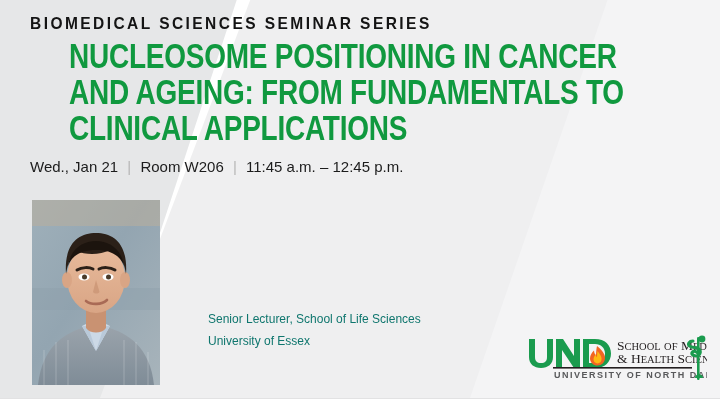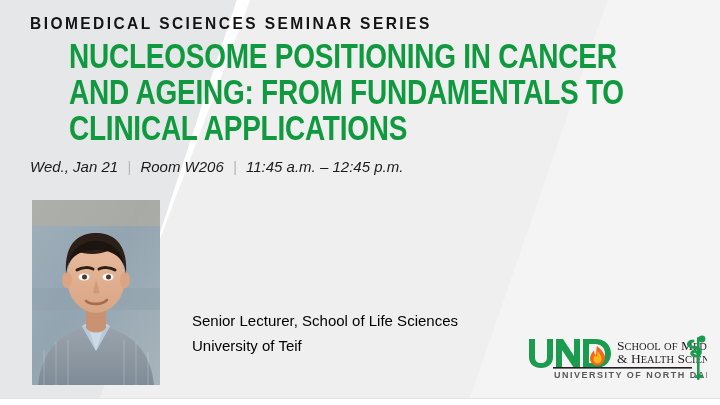--- a/index.html
+++ b/index.html
@@ -99,21 +99,20 @@
     margin-bottom: 1px;
   }
 
   .details {
     position: absolute;
     left: 22px;
     top: 158px;
     font-size: 15px;
     color: #1c1c1c;
     white-space: nowrap;
-    font-style: italic;
   }
   .details .sep {
     color: #b7b7b7;
     padding: 0 5px;
   }
 
   
   .photo {
     position: absolute;
     left: 24px;
@@ -134,24 +133,25 @@
     z-index: 6;
   }
   .speaker-name {
     font-size: 15.5px;
     font-weight: 700;
     color: #111111;
     margin-bottom: 9px;
     white-space: nowrap;
   }
   .speaker-line {
-    font-size: 15px;
-    color: #000000;
+    font-size: 12px;
+    color: #0f766e;
     margin-bottom: 8px;
     white-space: nowrap;
+    margin-left: 16px;
   }
 
   
   .logo {
     position: absolute;
     left: 519px;
     top: 333px;
     width: 180px;
     height: 48px;
     z-index: 6;
@@ -243,21 +243,21 @@
             <path d="M36 185 L36 140"></path>
           <path d="M92 185 L92 140"></path>
             <path d="M104 185 L104 142"></path>
             <path d="M116 185 L116 152"></path>
         </g>
       </svg>
     </div>
 
     <div class="speaker">
       <div class="speaker-line">Senior Lecturer, School of Life Sciences</div>
-      <div class="speaker-line">University of Teif</div>
+      <div class="speaker-line">University of Essex</div>
     </div>
 
     <div class="logo">
       <svg width="180" height="48" viewBox="0 0 180 48" xmlns="http://www.w3.org/2000/svg">
 
         <g fill="#1a9b4e">
           <path d="M2 6 L2 24 C2 31 7 35 14 35 C21 35 26 31 26 24 L26 6 L20 6 L20 24 C20 28 18 30 14 30 C10 30 8 28 8 24 L8 6 Z"></path>
           <path d="M29 6 L29 35 L35 35 L35 17 L47 35 L53 35 L53 6 L47 6 L47 23 L36 6 Z"></path>
           <path d="M56 6 L56 35 L68 35 C78 35 84 29 84 20.5 C84 12 78 6 68 6 Z M62 11 L68 11 C74 11 78 15 78 20.5 C78 26 74 30 68 30 L62 30 Z"></path>
         </g>

